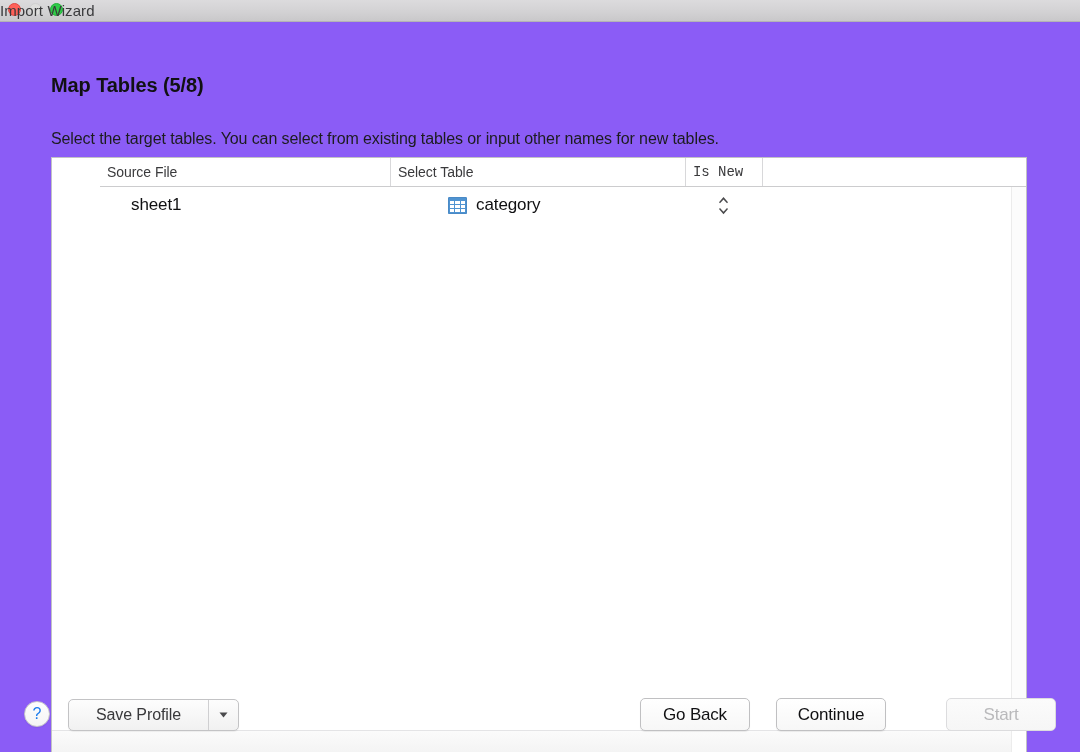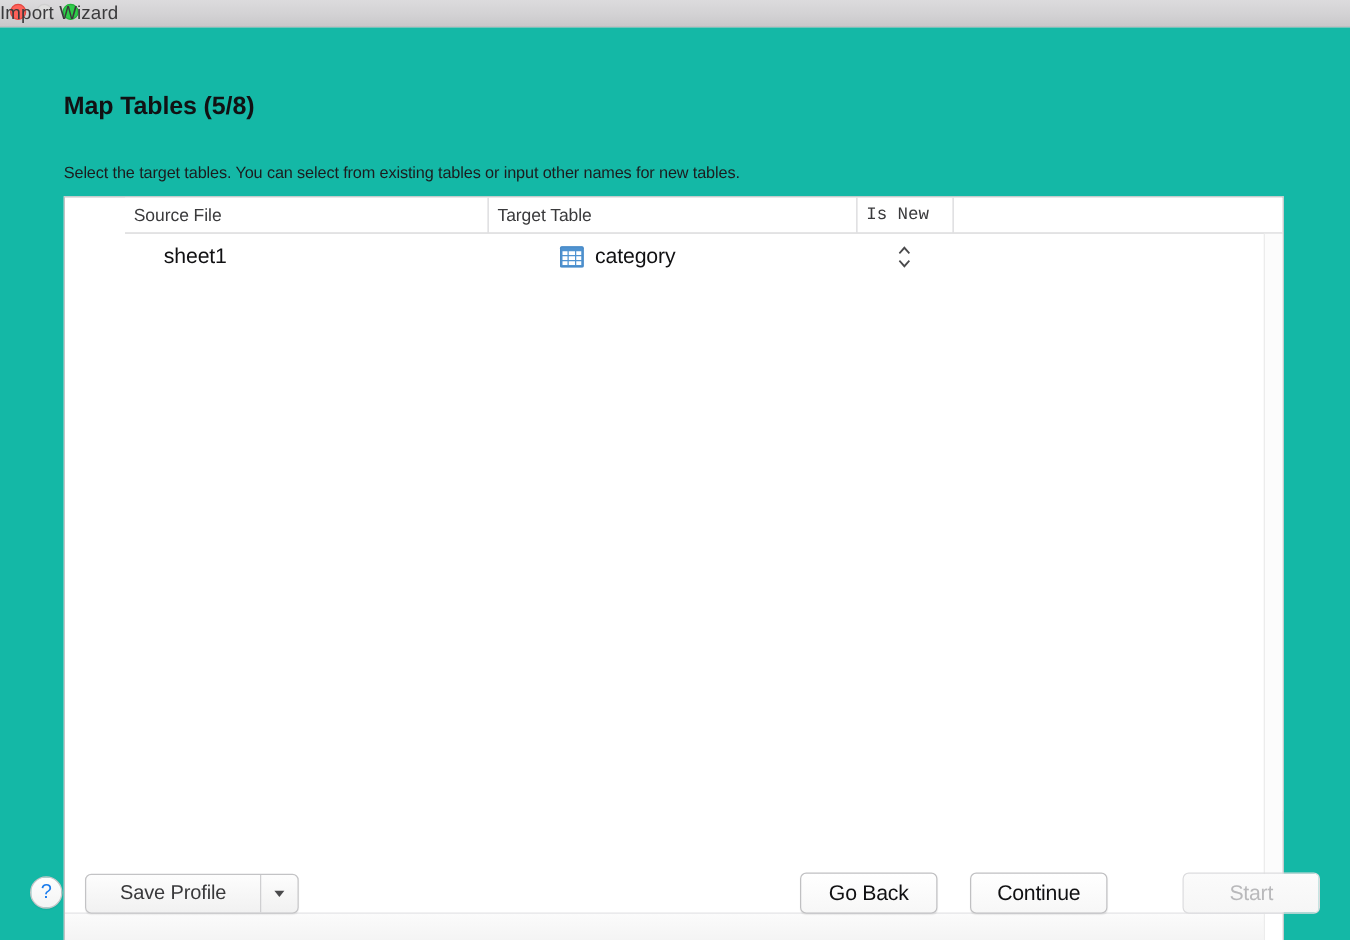--- a/index.html
+++ b/index.html
@@ -58,38 +58,38 @@
     text-align: left;
     font-size: 15px;
     color: #3a3a3c;
     letter-spacing: 0.1px;
   }
 
   
   .content {
     position: relative;
     flex: 1 1 auto;
-    background: #14b8a6;
+    background: #8b5cf6;
   }
 
   .page-title {
     position: absolute;
     left: 51px;
     top: 52px;
     font-size: 20px;
     font-weight: bold;
     color: #111113;
     letter-spacing: -0.1px;
   }
 
   .page-desc {
     position: absolute;
     left: 51px;
     top: 108px;
-    font-size: 13px;
+    font-size: 16px;
     color: #1c1c1e;
     letter-spacing: -0.1px;
   }
 
   
   .list-frame {
     position: absolute;
     left: 51px;
     top: 135px;
     width: 976px;
@@ -339,21 +339,21 @@
 
   <div class="content">
 
     <div class="page-title">Map Tables (5/8)</div>
     <div class="page-desc">Select the target tables. You can select from existing tables or input other names for new tables.</div>
 
     <div class="list-frame">
 
       <div class="list-header">
         <div class="col-head c1">Source File</div>
-        <div class="col-head c2">Target Table</div>
+        <div class="col-head c2">Select Table</div>
         <div class="col-head c3">Is New</div>
         <div class="col-head c4"></div>
       </div>
 
       <div class="list-body">
         <div class="row">
           <div class="cell c1">sheet1</div>
           <div class="cell c2">
             <span class="table-icon">
               <span class="grid">

